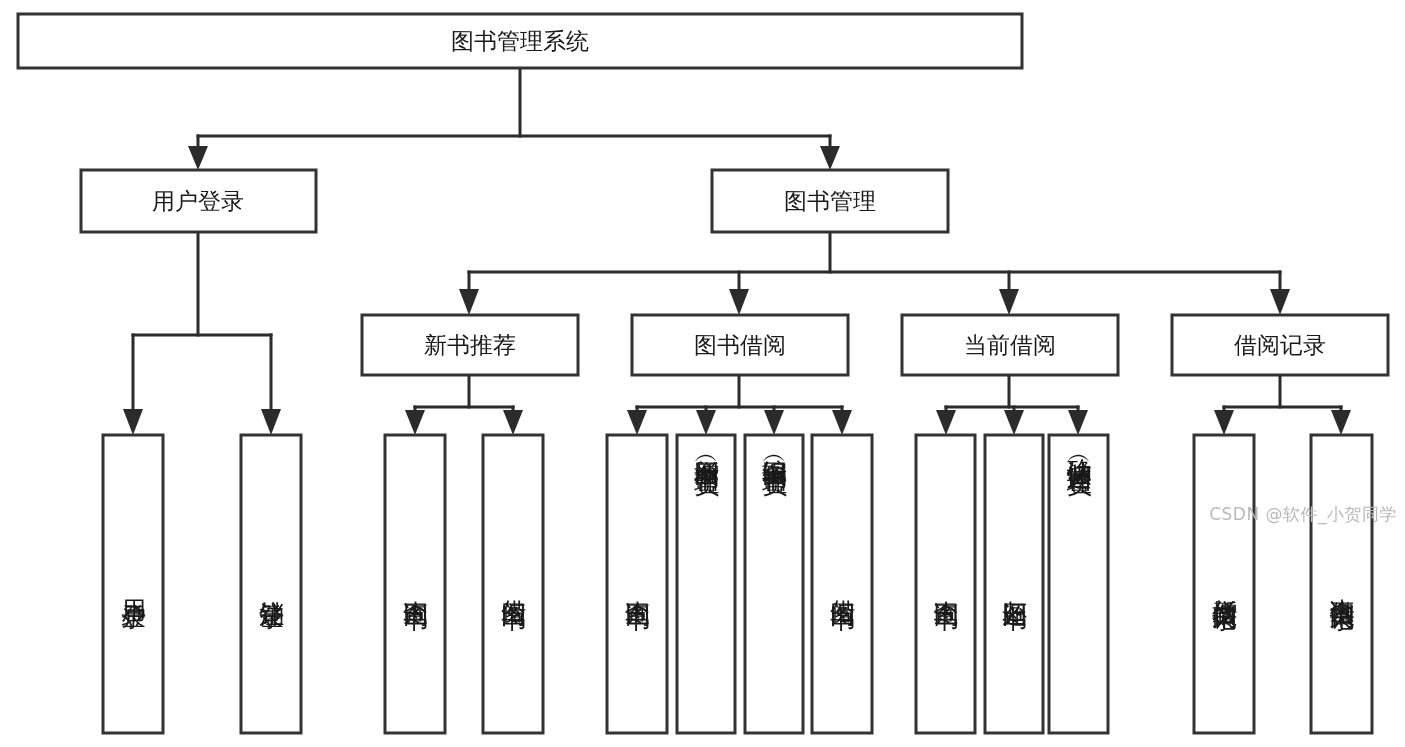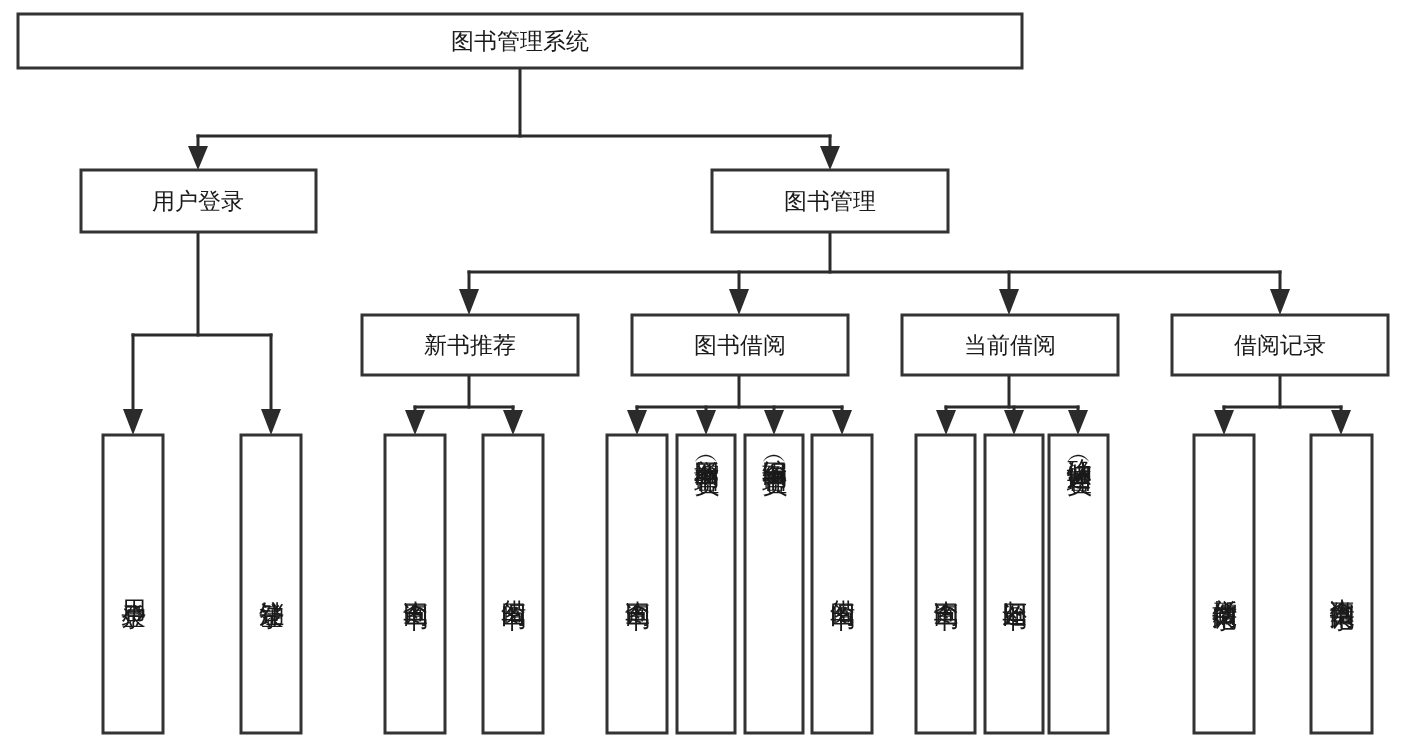--- a/index.html
+++ b/index.html
@@ -253,14 +253,15 @@
     <span class="leaf-label">确认归还（管理员）</span>
   </div>
 
   <div class="leaf-label-wrap" style="left:1194px;top:435px;width:60px;height:298px;">
     <span class="leaf-label">新增借阅记录</span>
   </div>
   <div class="leaf-label-wrap" style="left:1311px;top:435px;width:61px;height:298px;">
     <span class="leaf-label">查询借阅记录</span>
   </div>
 
+  <div class="watermark">CSDN @软件_小贺同学</div>
 
 </div>
 
 </body></html>

